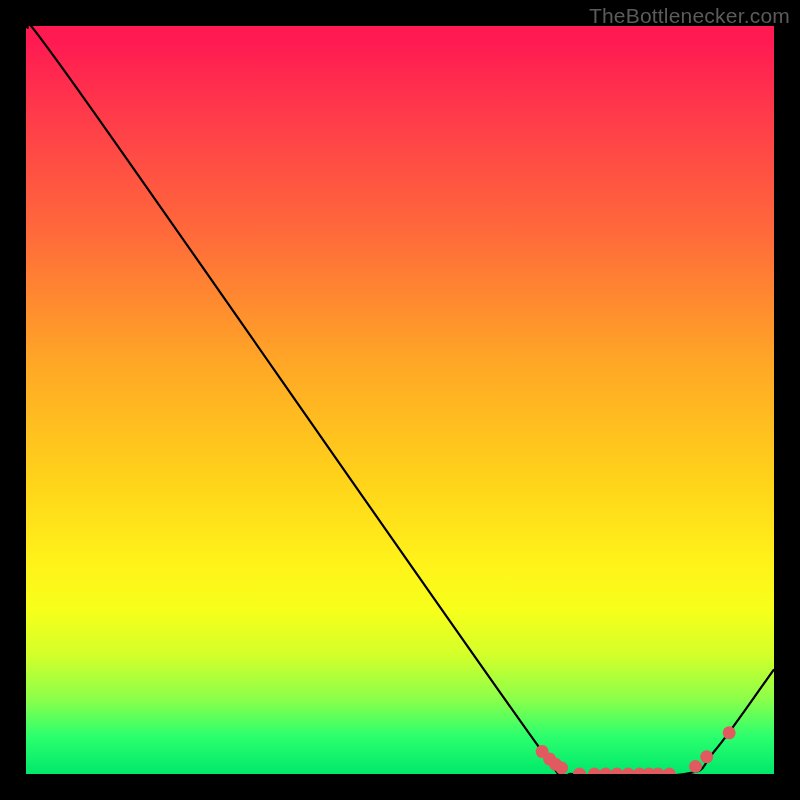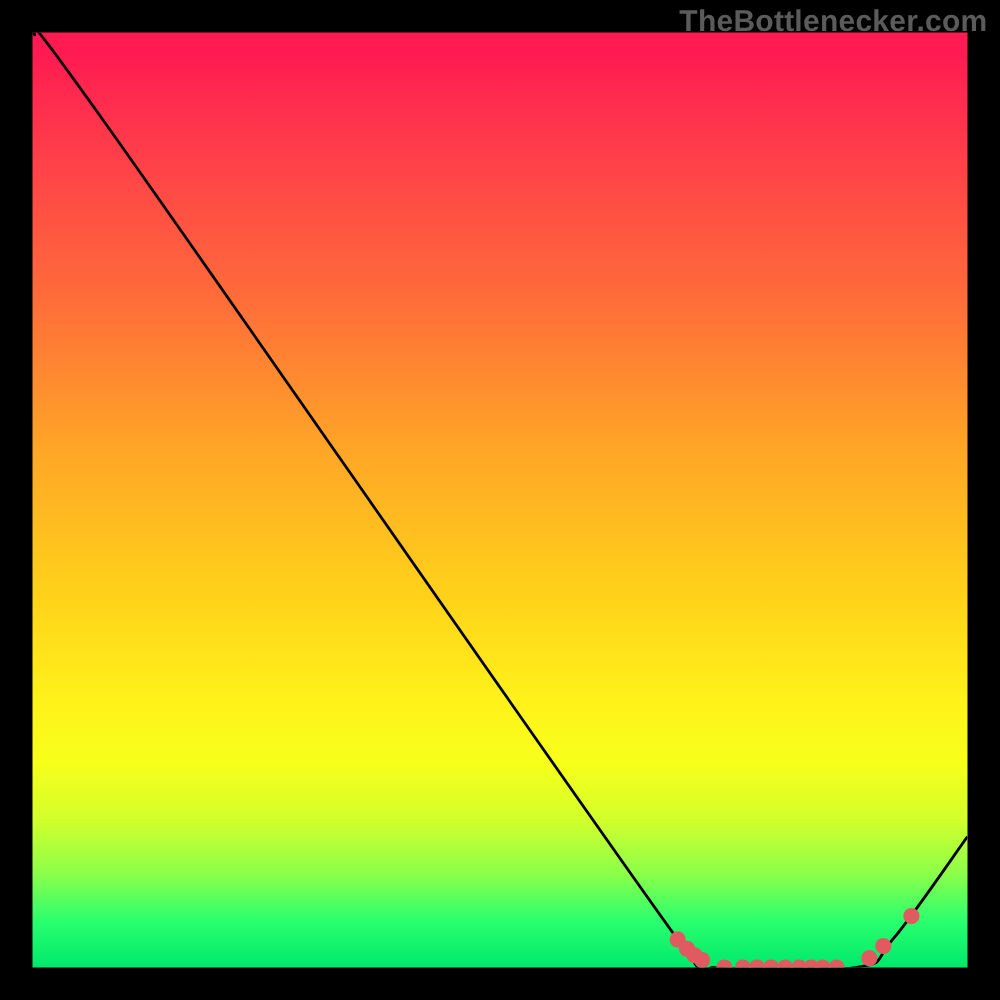--- a/index.html
+++ b/index.html
@@ -15,23 +15,23 @@
     position: relative;
     width: 800px;
     height: 800px;
     background: #000;
   }
   .watermark {
     position: absolute;
     top: 4px;
     right: 10px;
     color: #5b5b5b;
-    font-size: 24px;
+    font-size: 21px;
     letter-spacing: 0.2px;
-    font-weight: 700;
+    font-weight: 400;
     z-index: 20;
   }
   .plot-area {
     position: absolute;
     left: 26px;
     top: 26px;
     width: 748px;   
     height: 748px;
     background: linear-gradient(
       to bottom,

